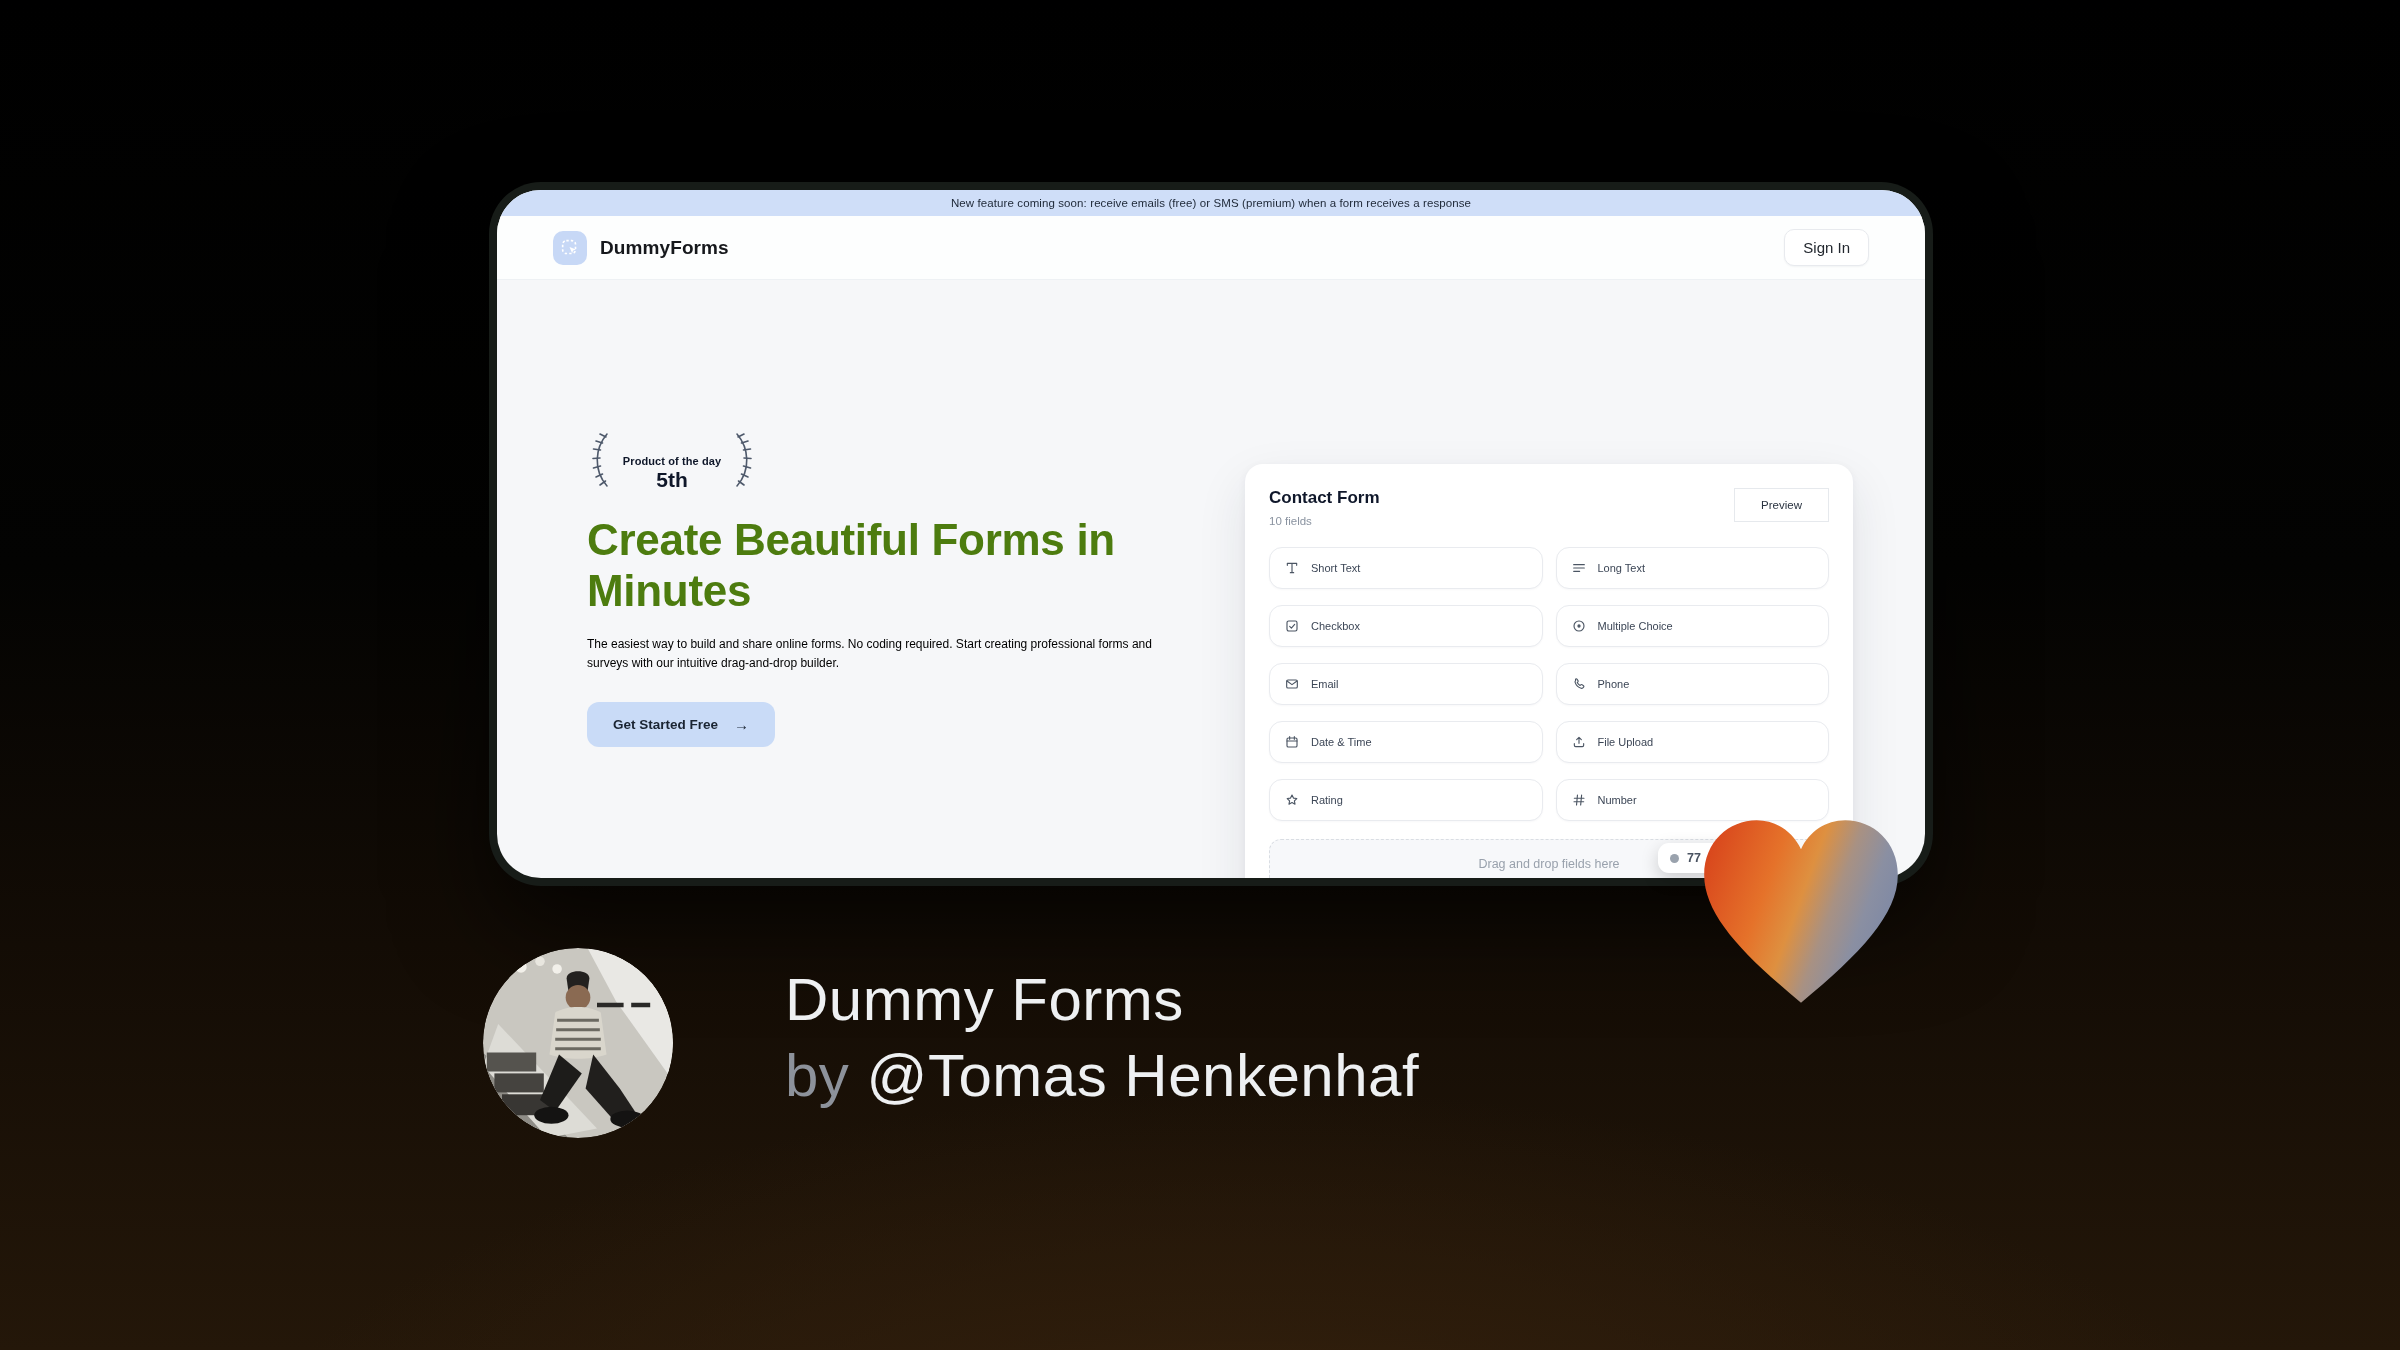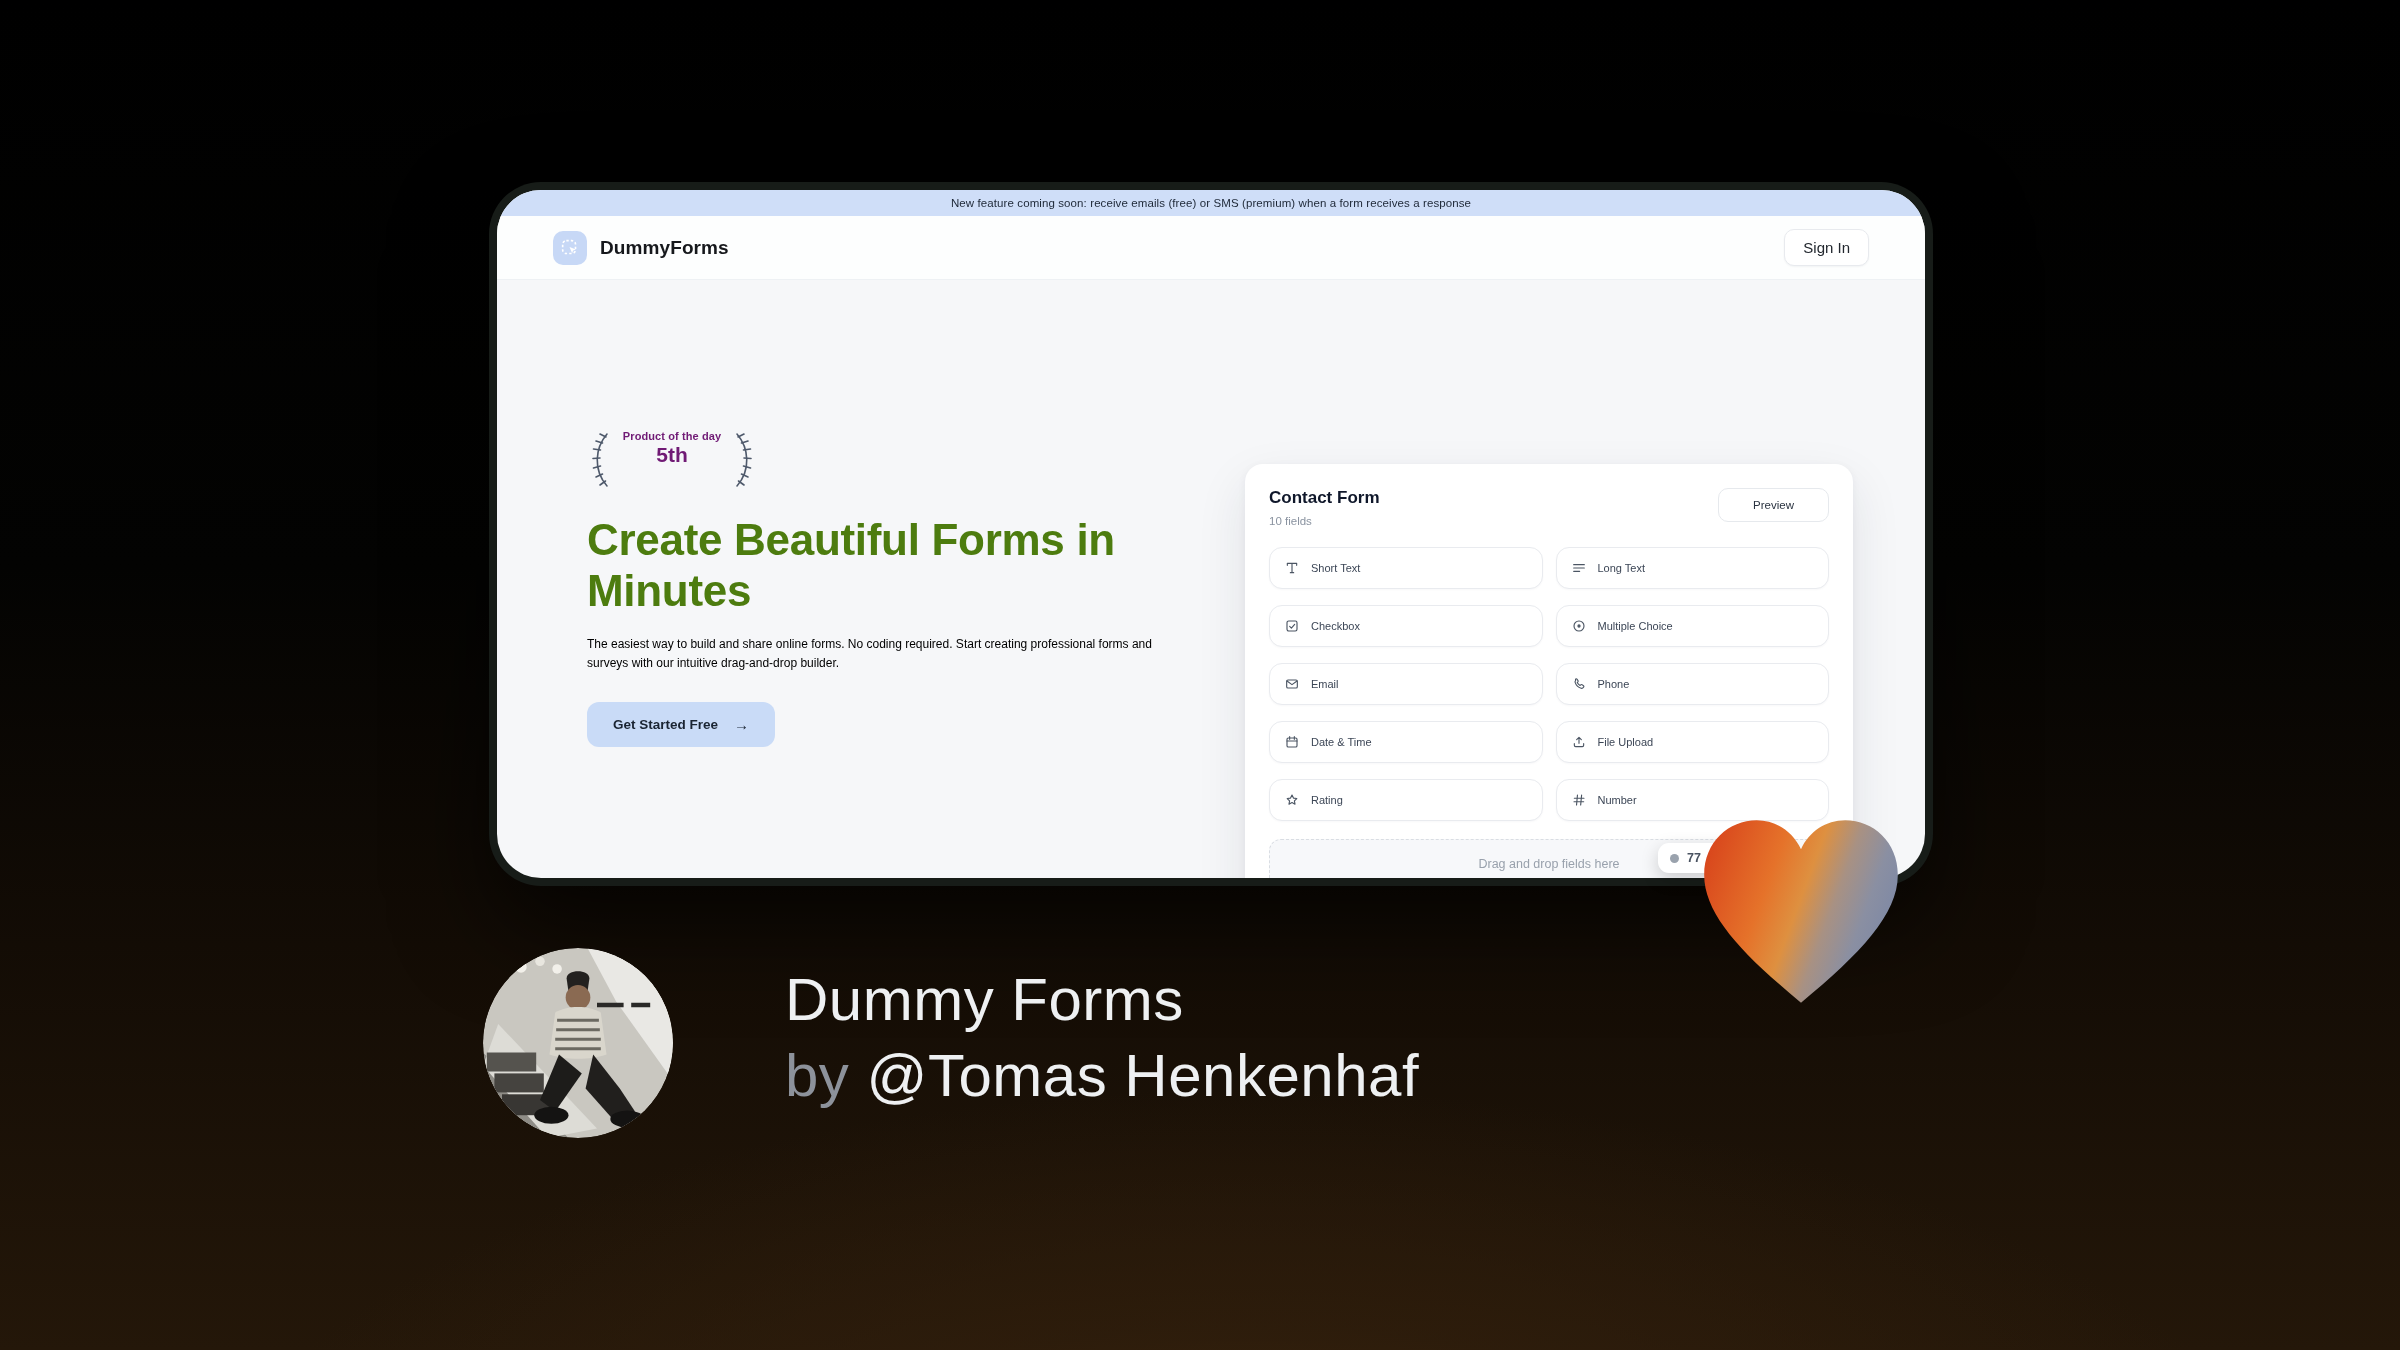--- a/index.html
+++ b/index.html
@@ -36,21 +36,21 @@
   .signin {
     margin-left:auto; background:#ffffff; border:1px solid #e8eaee; border-radius:10px;
     padding:9px 18px; font-size:15px; color:#22272e; cursor:pointer;
     box-shadow:0 1px 2px rgba(20,30,50,.05); font-family:inherit;
   }
 
   .hero { position:relative; height:598px; }
 
   
   .hero-left { position:absolute; left:90px; top:150px; width:600px; }
-  .laurel { display:flex; align-items:flex-start; gap:6px; color:#701a75; width:170px; }
+  .laurel { display:flex; align-items:flex-end; gap:6px; color:#0f172a; width:170px; }
   .laurel svg { flex:0 0 auto; }
   .laurel-text { text-align:center; flex:1; }
   .laurel-line1 { font-size:11px; font-weight:700; letter-spacing:.1px; }
   .laurel-line2 { font-size:21px; font-weight:700; margin-top:1px; }
   h1 { margin-top:22px; font-size:44px; line-height:1.17; font-weight:700; color:#4d7c0f; letter-spacing:-.3px; }
   .hero-desc { margin-top:18px; width:578px; font-size:12px; line-height:1.55; color:#000000; }
   .cta {
     margin-top:30px; display:inline-flex; align-items:center; gap:16px;
     background:#c9dbf7; border:none; border-radius:12px; padding:14px 26px;
     font-size:13.5px; font-weight:700; color:#1a2432; cursor:pointer; font-family:inherit;
@@ -60,22 +60,22 @@
   
   .card {
     position:absolute; left:748px; top:184px; width:608px; height:490px;
     background:#ffffff; border-radius:18px; padding:24px 24px;
     box-shadow:0 20px 50px rgba(25,35,60,.10), 0 2px 8px rgba(25,35,60,.05);
   }
   .card-head { display:flex; align-items:flex-start; }
   .card-title { font-size:17px; font-weight:700; color:#0f172a; }
   .card-sub { font-size:11.5px; color:#8a93a0; margin-top:7px; }
   .preview-btn {
-    margin-left:auto; background:#fff; border:1px solid #e6e9ed; border-radius:10px;
-    padding:10px 34px; font-size:11.5px; color:#2a3340; cursor:pointer; font-family:inherit;
+    margin-left:auto; background:#fff; border:1px solid #e6e9ed; border-radius:0;
+    padding:10px 26px; font-size:11.5px; color:#2a3340; cursor:pointer; font-family:inherit;
   }
   .field-grid { margin-top:20px; display:grid; grid-template-columns:1fr 1fr; gap:16px 13px; }
   .field-btn {
     height:42px; background:#fff; border:1px solid #e9ebef; border-radius:13px;
     display:flex; align-items:center; gap:11px; padding:0 14px;
     font-size:11px; color:#3c4656; cursor:pointer; font-family:inherit;
     box-shadow:0 1px 2px rgba(25,35,60,.03);
   }
   .field-btn svg { flex:0 0 auto; }
   .dropzone {

